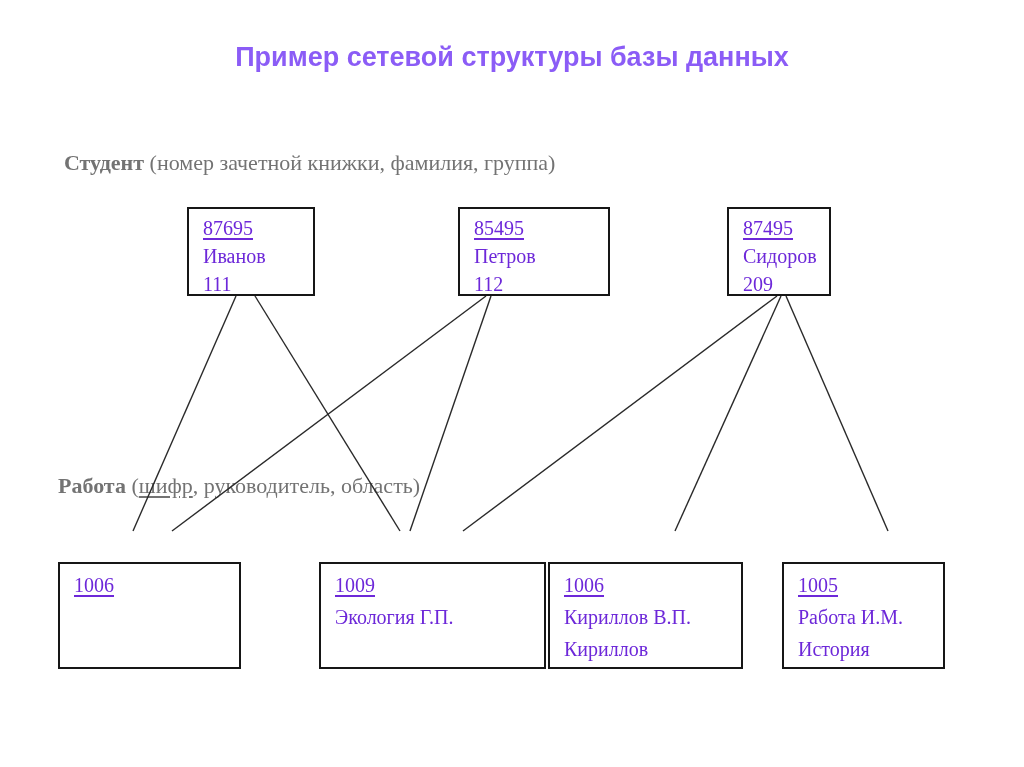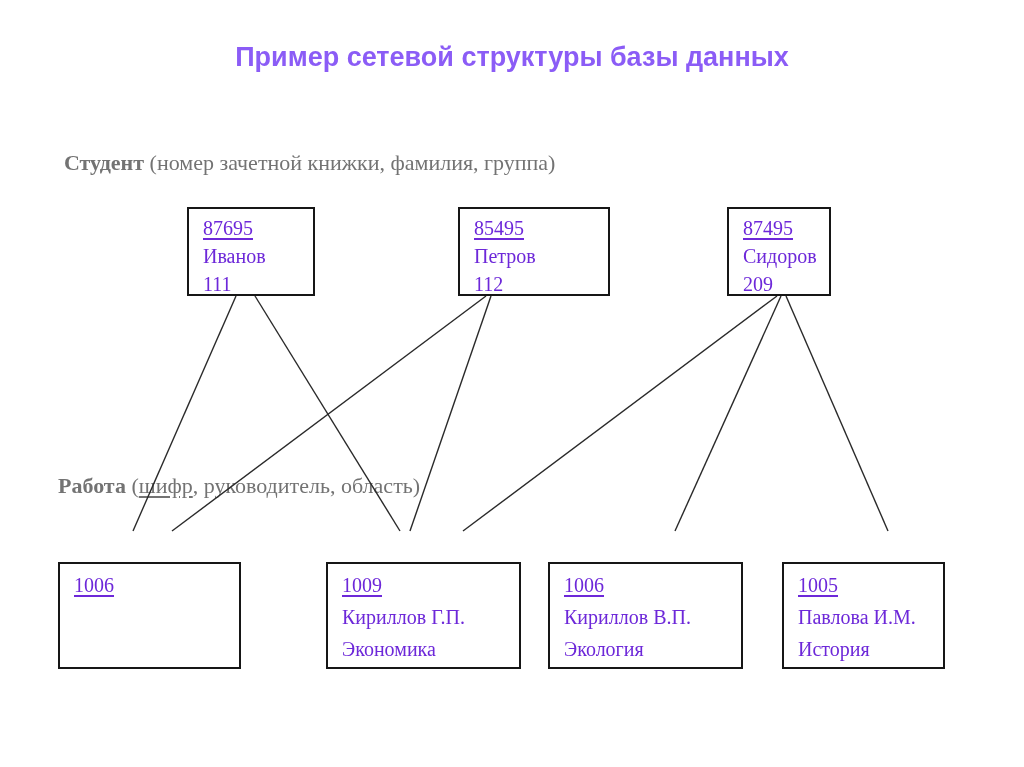--- a/index.html
+++ b/index.html
@@ -54,21 +54,21 @@
   .student-box { top: 207px; height: 89px; }
   .student-box .line { line-height: 28px; white-space: nowrap; }
   .work-box { top: 530px; height: 107px; margin-top: 32px; }
   .work-box .line { line-height: 32px; white-space: nowrap; }
 
   #s1 { left: 187px; width: 128px; }
   #s2 { left: 458px; width: 152px; }
   #s3 { left: 727px; width: 104px; }
 
   #w1 { left: 58px;  width: 183px; }
-  #w2 { left: 326px; width: 195px; }
+  #w2 { left: 319px; width: 227px; }
   #w3 { left: 548px; width: 195px; }
   #w4 { left: 782px; width: 163px; }
 
   svg.links {
     position: absolute;
     left: 0; top: 0;
     width: 1024px;
     height: 767px;
     z-index: 1;
   }
@@ -112,27 +112,26 @@
     <div class="line">209</div>
   </div>
 
   <div class="section-label work-label"><span class="entity-name">Работа</span><span> (</span><span class="u">шифр</span><span>, руководитель, область</span><span>)</span></div>
 
   <div id="w1" class="record-box work-box">
     <div class="line u">1006</div>
   </div>
   <div id="w2" class="record-box work-box">
     <div class="line u">1009</div>
-    <div class="line">Кириллов Г.П.</div>
-    <div class="line">Экономика</div>
+    <div class="line">Экология Г.П.</div>
   </div>
   <div id="w3" class="record-box work-box">
     <div class="line u">1006</div>
     <div class="line">Кириллов В.П.</div>
-    <div class="line">Экология</div>
+    <div class="line">Кириллов</div>
   </div>
   <div id="w4" class="record-box work-box">
     <div class="line u">1005</div>
-    <div class="line">Павлова И.М.</div>
+    <div class="line">Работа И.М.</div>
     <div class="line">История</div>
   </div>
 
 </div>
 
 </body></html>

